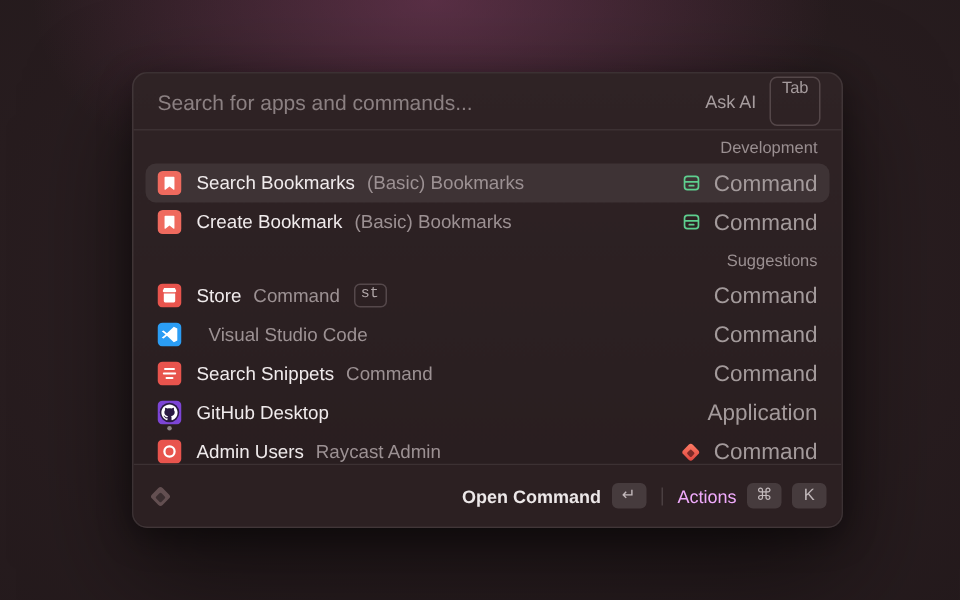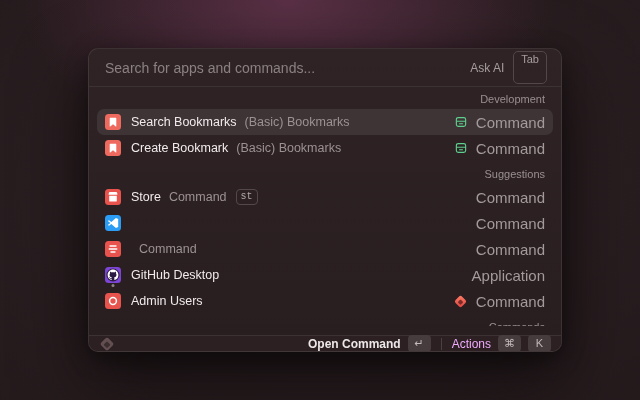--- a/index.html
+++ b/index.html
@@ -43,21 +43,21 @@
   .subtitle{font-size:12.5px;color:#9c9193;margin-left:8px;white-space:nowrap;}
   .alias-badge{margin-left:9px;font-family:"Liberation Mono","DejaVu Sans Mono",monospace;
     font-size:10px;color:#b0a6a8;border:1px solid #55484b;border-radius:4px;
     padding:0 4px;line-height:14px;}
   .spacer{flex:1;}
   .accessory-icon{width:14px;height:14px;margin-right:8px;flex:none;
     display:flex;align-items:center;justify-content:center;}
   .accessory-icon svg{width:14px;height:14px;display:block;}
   .type-label{font-size:15px;color:#a39a9b;white-space:nowrap;}
   
-  .footer{position:absolute;left:0;right:0;bottom:0;height:16px;
+  .footer{position:absolute;left:0;right:0;bottom:0;height:42px;
     display:flex;align-items:center;padding:0 10px;box-sizing:border-box;
     border-top:1px solid rgba(255,255,255,0.08);background:#2c2022;
     border-radius:0 0 10px 10px;}
   .footer-right{margin-left:auto;display:flex;align-items:center;gap:7px;}
   .primary-label{font-size:12px;font-weight:700;color:#ece7e8;}
   .key-badge{background:#463b3d;color:#c2b9bb;font-size:11px;border-radius:4px;
     padding:1px 5px;min-width:13px;text-align:center;line-height:15px;}
   .footer-divider{width:1px;height:12px;background:#4a3f41;margin:0 3px;}
   .actions-label{font-size:12px;color:#f0abfc;}
   
@@ -133,32 +133,34 @@
         <span class="spacer"></span>
         <span class="type-label">Command</span>
       </div>
       <div class="row">
         <span class="app-icon">
           <svg viewBox="0 0 16 16">
             <rect width="16" height="16" rx="3.5" fill="#2b9df4"></rect>
             <path fill="#fff" d="M10.9 2.9L6.3 7.1 4 5.3l-1.2.6 2.6 2.1-2.6 2.1 1.2.6 2.3-1.8 4.6 4.2 2.3-1.1V4z"></path>
           </svg>
         </span>
+        <span class="subtitle">Visual Studio Code</span>
         <span class="spacer"></span>
         <span class="type-label">Command</span>
       </div>
       <div class="row">
         <span class="app-icon">
           <svg viewBox="0 0 16 16">
             <rect width="16" height="16" rx="3.5" fill="#e8544d"></rect>
             <g stroke="#fff" stroke-width="1.3" stroke-linecap="round" fill="none">
               <path d="M5 5h6M4.2 8h7.6M6 11h4"></path>
             </g>
           </svg>
         </span>
+        <span class="title">Search Snippets</span>
         <span class="subtitle">Command</span>
         <span class="spacer"></span>
         <span class="type-label">Command</span>
       </div>
       <div class="row">
         <span class="app-icon">
           <svg viewBox="0 0 16 16">
             <rect width="16" height="16" rx="3.5" fill="#7d45d6"></rect>
             <circle cx="8" cy="8" r="6.5" fill="#2a1a42"></circle>
             <g transform="translate(2.6 2.6) scale(0.675)">
@@ -172,20 +174,21 @@
         <span class="type-label">Application</span>
       </div>
       <div class="row">
         <span class="app-icon">
           <svg viewBox="0 0 16 16">
             <rect width="16" height="16" rx="3.5" fill="#e8544d"></rect>
             <circle cx="8" cy="8" r="3.4" fill="none" stroke="#fff" stroke-width="1.5"></circle>
           </svg>
         </span>
         <span class="title">Admin Users</span>
+        <span class="subtitle">Raycast Admin</span>
         <span class="spacer"></span>
         <span class="accessory-icon">
           <span class="diamond">
             <span class="diamond-core"></span>
           </span>
         </span>
         <span class="type-label">Command</span>
       </div>
       <div class="section-header">Commands</div>
     </div>

